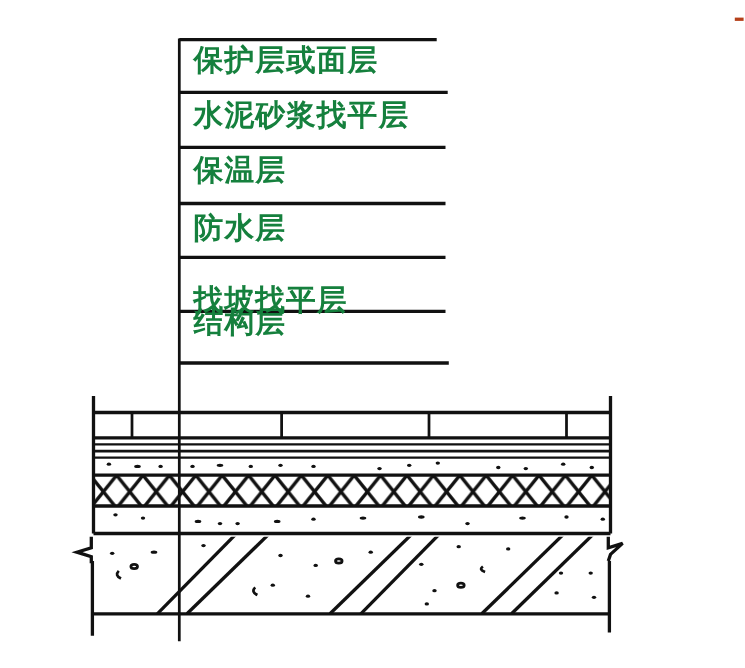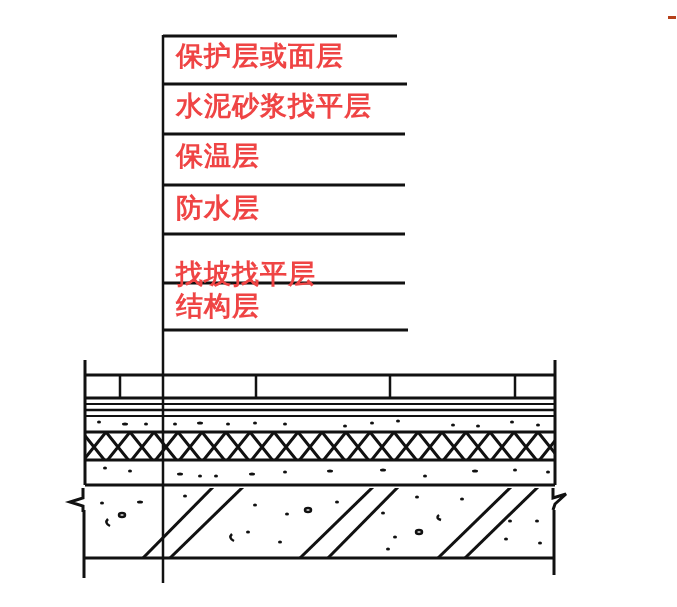--- a/index.html
+++ b/index.html
@@ -3,24 +3,25 @@
   <meta charset="utf-8">
   <style>
     html, body { margin: 0; padding: 0; background: #ffffff; }
     body { width: 677px; height: 607px; position: relative; overflow: hidden; font-family: "DejaVu Sans", sans-serif; }
     #diagram { position: absolute; left: 0; top: 0; }
     .label {
       position: absolute;
       left: 176px;
       font-size: 27px;
       font-weight: bold;
-      color: #ef4444;
+      color: #15803d;
       line-height: 1;
       white-space: nowrap;
       letter-spacing: 1px;
+      font-family: Liberation Serif, serif;
     }
     .corner-mark {
       position: absolute;
       left: 668px; top: 16px;
       width: 8px; height: 3px;
       background: #b5401a;
     }
   </style>
 </head>
 <body>
@@ -153,13 +154,13 @@
       <ellipse cx="540" cy="543" rx="2" ry="1.5"></ellipse>
     </g>
   </g>
 </svg>
 
 <div class="label" style="top:42px">保护层或面层</div>
 <div class="label" style="top:92px">水泥砂浆找平层</div>
 <div class="label" style="top:142px">保温层</div>
 <div class="label" style="top:194px">防水层</div>
 <div class="label" style="top:260px">找坡找平层</div>
-<div class="label" style="top:292px">结构层</div>
+<div class="label" style="top:280px">结构层</div>
 
 </body></html>

